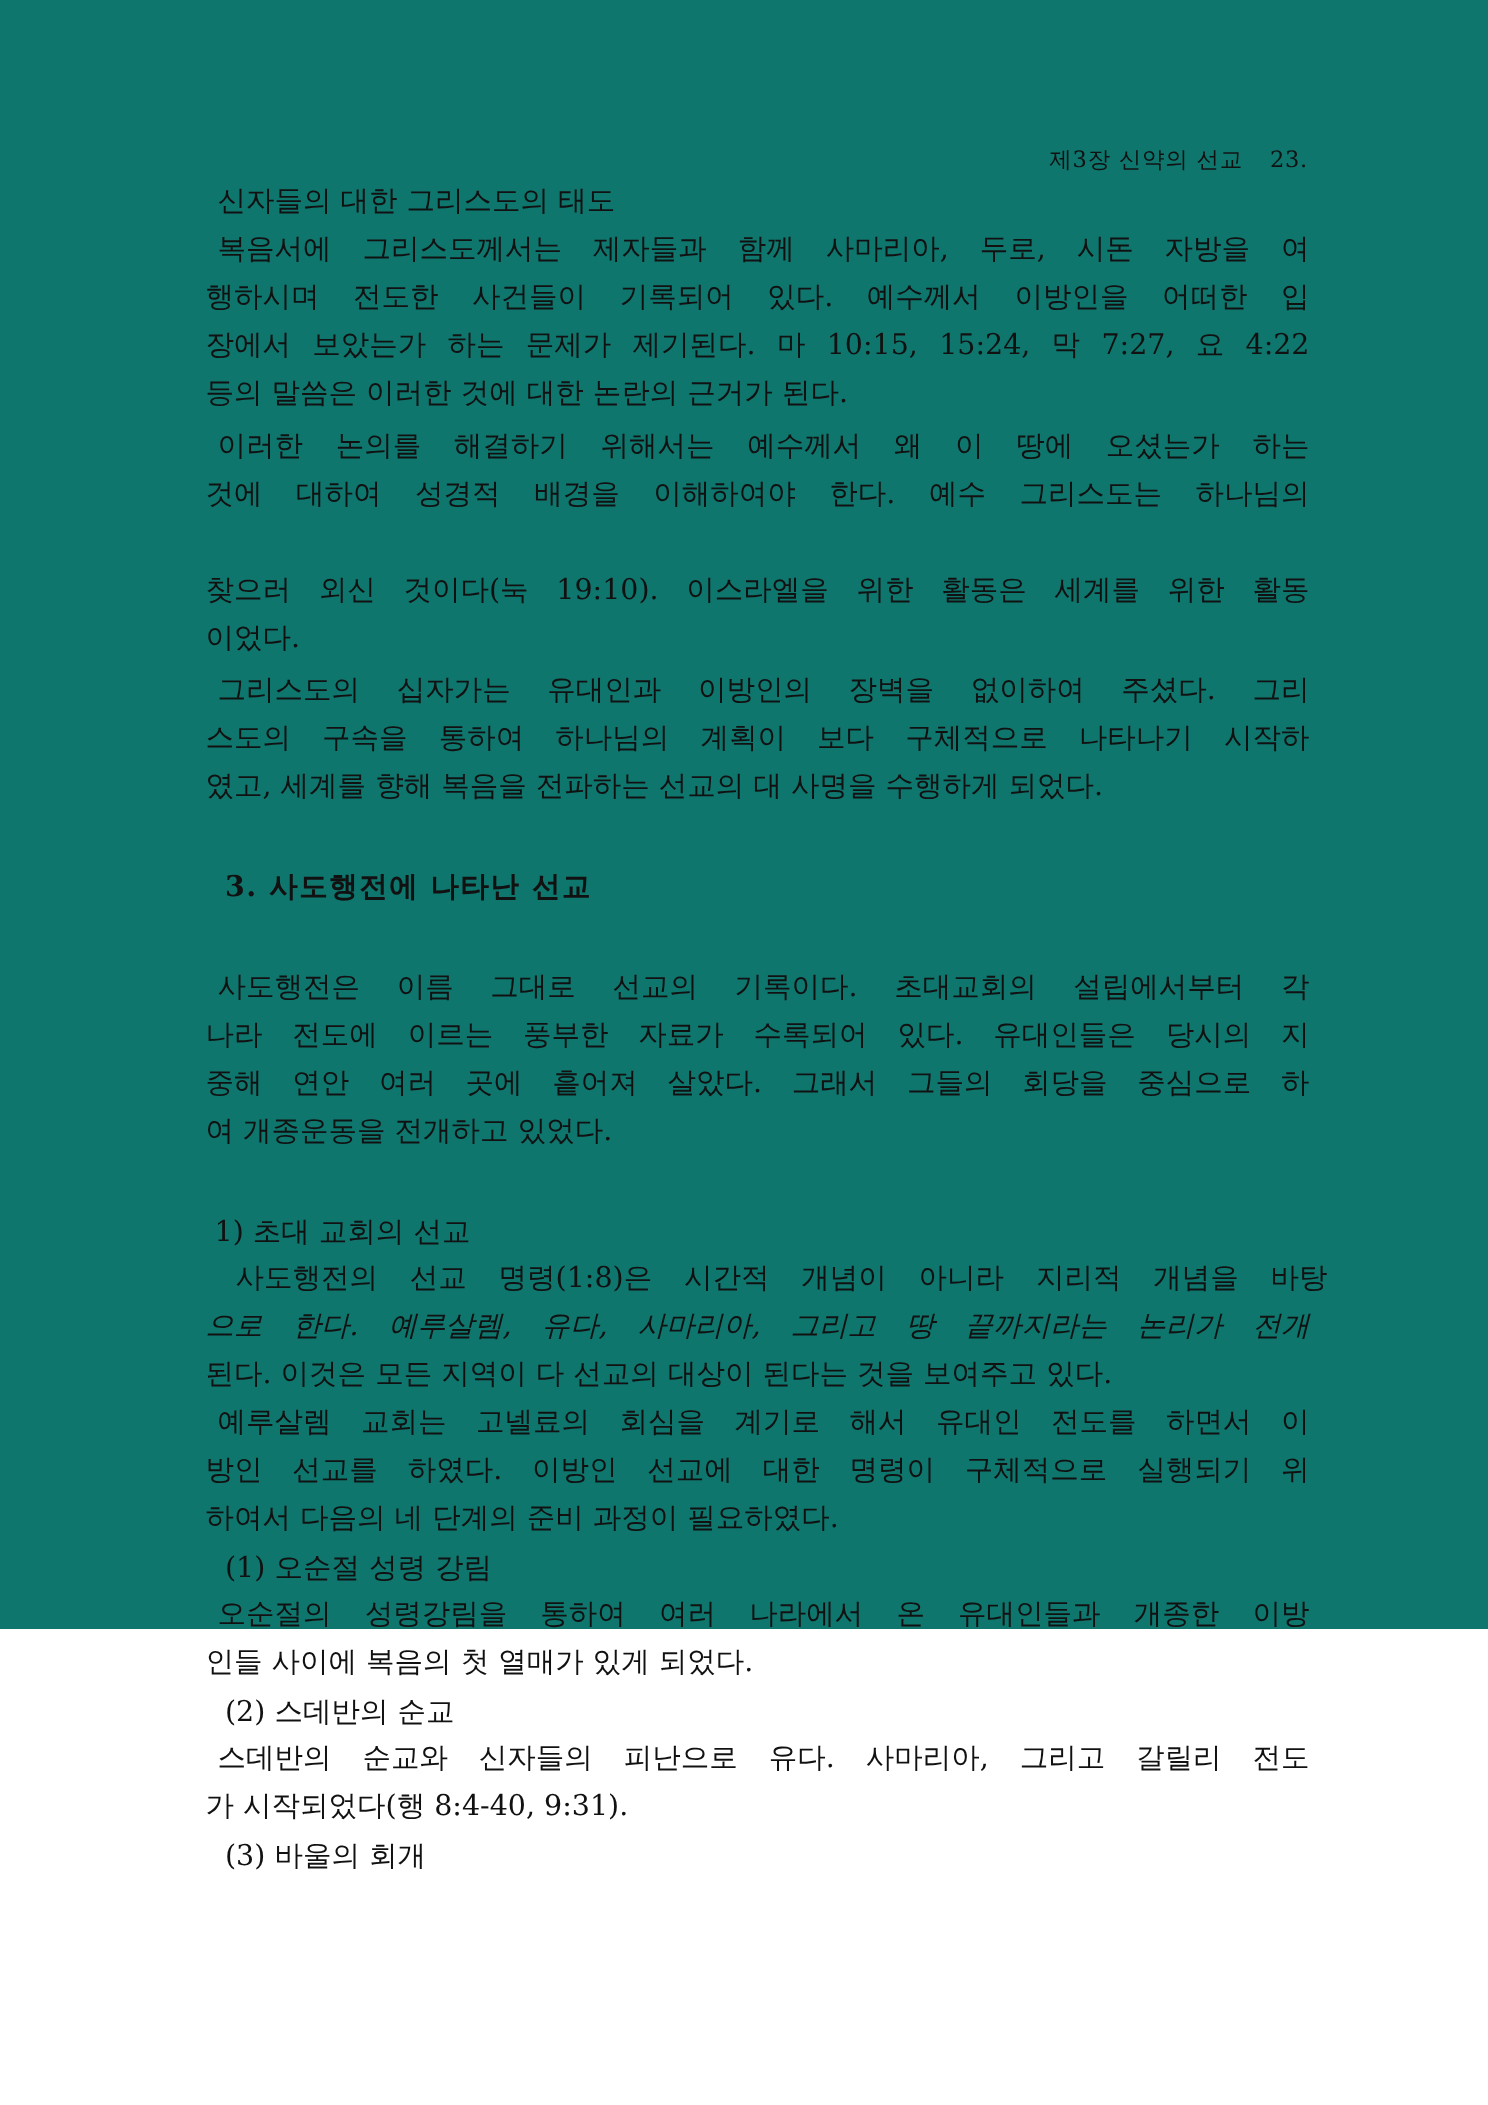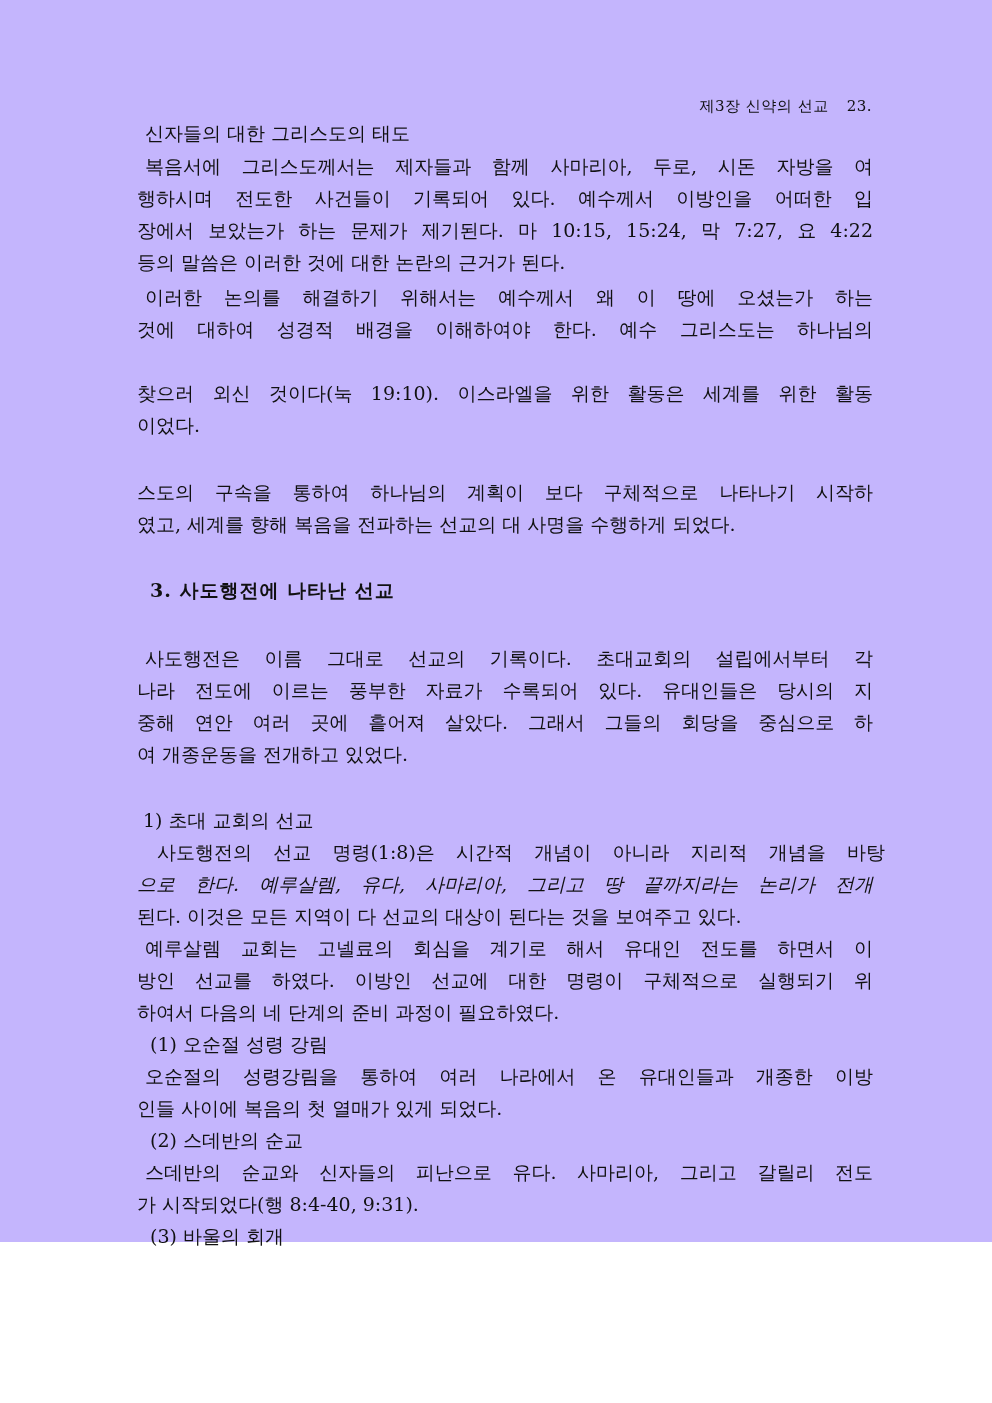--- a/index.html
+++ b/index.html
@@ -1,18 +1,18 @@
 <!DOCTYPE html>
 <html><head>
 <meta charset="utf-8">
 <style>
   html, body { margin:0; padding:0; background:#ffffff; }
   body { width:992px; height:1403px; position:relative; overflow:hidden;
          font-family:"DejaVu Serif", "Liberation Serif", serif; color:#111; }
-  .page { position:absolute; left:0; top:0; width:992px; height:1242px; background:#c4b5fd; }
+  .page { position:absolute; left:0; top:0; width:992px; height:1086px; background:#0f766e; }
   .header { position:absolute; right:120px; top:97px; font-size:15px; letter-spacing:0.5px; white-space:nowrap; }
   .header .pg { margin-left:18px; }
   .line { position:absolute; left:137px; width:736px; font-size:19px; line-height:24px;
           white-space:nowrap; text-align:justify; text-align-last:justify; }
   .line.last { text-align-last:left; }
   .line.ind { left:145px; width:728px; }
   .h2 { position:absolute; left:150px; font-size:19px; font-weight:bold; letter-spacing:1px; white-space:nowrap; }
   .sub { position:absolute; left:143px; font-size:19px; white-space:nowrap; }
   .sub2 { position:absolute; left:150px; font-size:19px; white-space:nowrap; }
 </style>
@@ -28,20 +28,21 @@
   <div class="sub" style="top:121px;left:145px;">신자들의 대한 그리스도의 태도</div>
 
   <div class="line ind" style="top:154px;">복음서에 그리스도께서는 제자들과 함께 사마리아, 두로, 시돈 자방을 여</div>
   <div class="line" style="top:186px;">행하시며 전도한 사건들이 기록되어 있다. 예수께서 이방인을 어떠한 입</div>
   <div class="line" style="top:218px;">장에서 보았는가 하는 문제가 제기된다. 마 10:15, 15:24, 막 7:27, 요 4:22</div>
   <div class="line last" style="top:250px;">등의 말씀은 이러한 것에 대한 논란의 근거가 된다.</div>
   <div class="line ind" style="top:285px;">이러한 논의를 해결하기 위해서는 예수께서 왜 이 땅에 오셨는가 하는</div>
   <div class="line" style="top:317px;">것에 대하여 성경적 배경을 이해하여야 한다. 예수 그리스도는 하나님의</div>
   <div class="line" style="top:381px;">찾으러 외신 것이다(눅 19:10). 이스라엘을 위한 활동은 세계를 위한 활동</div>
   <div class="line last" style="top:413px;">이었다.</div>
+  <div class="line ind" style="top:448px;">그리스도의 십자가는 유대인과 이방인의 장벽을 없이하여 주셨다. 그리</div>
   <div class="line" style="top:480px;">스도의 구속을 통하여 하나님의 계획이 보다 구체적으로 나타나기 시작하</div>
   <div class="line last" style="top:512px;">였고, 세계를 향해 복음을 전파하는 선교의 대 사명을 수행하게 되었다.</div>
 
   <div class="h2" style="top:578px;">3. 사도행전에 나타난 선교</div>
 
   <div class="line ind" style="top:646px;">사도행전은 이름 그대로 선교의 기록이다. 초대교회의 설립에서부터 각</div>
   <div class="line" style="top:678px;">나라 전도에 이르는 풍부한 자료가 수록되어 있다. 유대인들은 당시의 지</div>
   <div class="line" style="top:710px;">중해 연안 여러 곳에 흩어져 살았다. 그래서 그들의 회당을 중심으로 하</div>
   <div class="line last" style="top:742px;">여 개종운동을 전개하고 있었다.</div>
 

